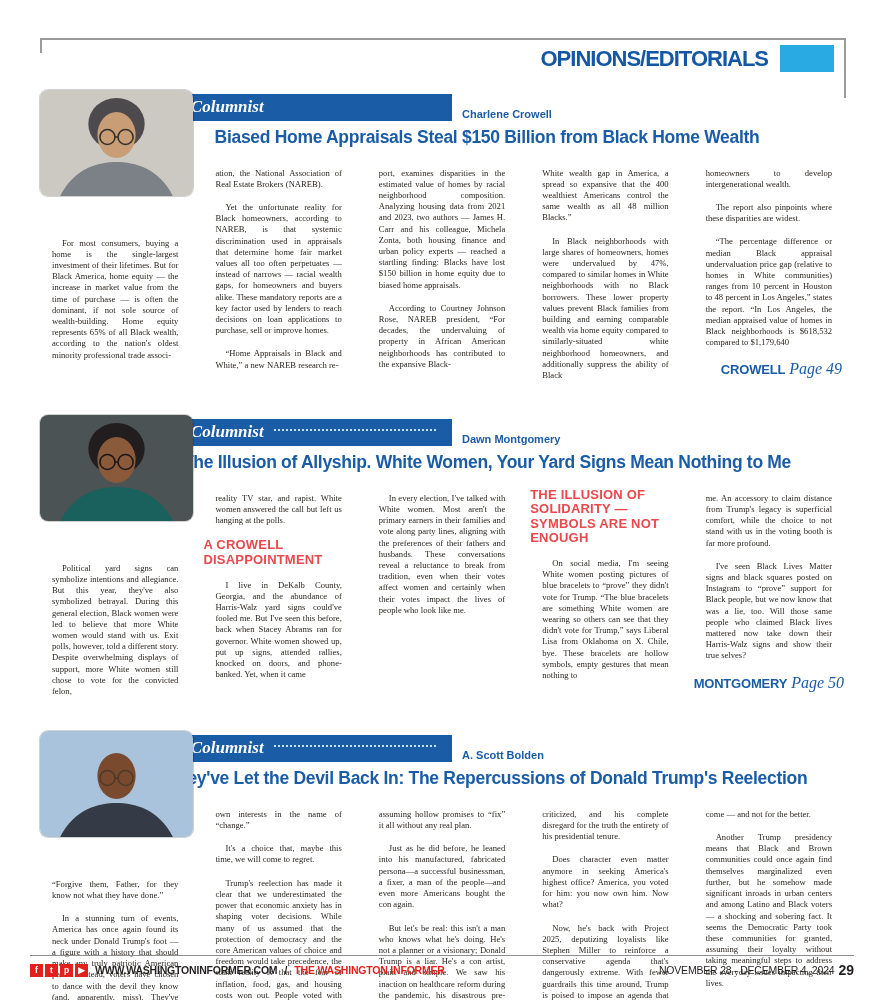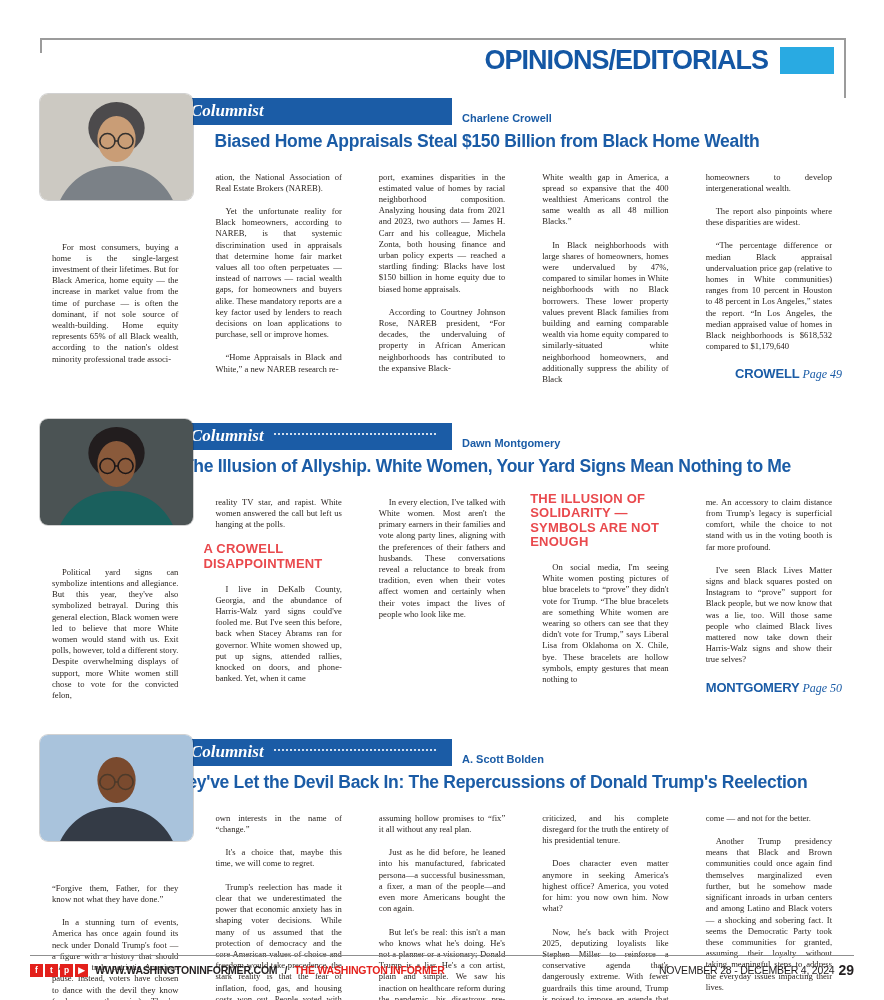--- a/index.html
+++ b/index.html
@@ -4,21 +4,21 @@
 <style>
   html,body{margin:0;padding:0;background:#e9e9e9;}
   .page{position:relative;width:884px;height:1000px;margin:0 auto;background:#ffffff;
         font-family:"Liberation Sans",sans-serif;overflow:hidden;box-sizing:border-box;}
 
   
   .masthead{position:relative;margin:38px 38px 0 40px;border-top:2px solid #9b9b9b;}
   .masthead::before{content:"";position:absolute;left:0;top:0;width:2px;height:13px;background:#9b9b9b;}
   .masthead::after{content:"";position:absolute;right:0;top:0;width:2px;height:58px;background:#9b9b9b;}
   .mast-row{display:flex;justify-content:flex-end;align-items:center;gap:12px;padding:5px 12px 0 0;}
-  .section-title{margin:0;color:#1457a4;font-weight:bold;font-size:27px;letter-spacing:-1px;
+  .section-title{margin:0;color:#1457a4;font-weight:bold;font-size:22px;letter-spacing:-1px;
                  font-family:"Liberation Sans",sans-serif;}
   .cyan-block{width:54px;height:27px;background:#29aae2;}
 
   
   .article{position:relative;margin:22px 40px 0 40px;}
   .article + .article{margin-top:26px;}
   .photo{position:absolute;left:0;top:-4px;width:153px;height:106px;border-radius:8px;overflow:hidden;
          box-shadow:0 0 0 1px rgba(0,0,0,.18);}
   .photo svg{display:block;width:100%;height:100%;}
   .photo-a .ph-bg{fill:#ccc9c2}.photo-a .ph-hair{fill:#4c4a4c}.photo-a .ph-face{fill:#c99d76}
@@ -43,21 +43,21 @@
   .cols{display:flex;gap:13px;margin-top:8px;}
   .col{flex:1 1 0;min-width:0;}
   .col:first-child{margin-top:70px;}
   .para{font-family:"Liberation Serif",serif;font-size:8.6px;line-height:11.2px;color:#2b2520;
         text-align:justify;text-indent:10px;margin:12px;}
   .para.cont{text-indent:0;}
   .subhead{color:#e9494d;font-weight:bold;font-size:13px;line-height:1.12;letter-spacing:.2px;
            margin:7px 0 3px;}
   .jump{text-align:right;margin:10px 2px 0 0;white-space:nowrap;}
   .jump-label{color:#1b5ca6;font-weight:bold;font-size:13px;letter-spacing:-0.2px;}
-  .jump-page{color:#1b5ca6;font-family:"Liberation Serif",serif;font-style:italic;font-size:12px;}
+  .jump-page{color:#1b5ca6;font-family:"Liberation Serif",serif;font-style:italic;font-size:16px;}
 
   
   .footer{position:absolute;left:30px;right:30px;bottom:22px;border-top:1.5px solid #8f8f8f;
           padding-top:6px;display:flex;justify-content:space-between;align-items:center;}
   .f-left{display:flex;align-items:center;gap:7px;}
   .social{display:flex;gap:2px;}
   .social-icon{width:13px;height:13px;background:#e3201b;color:#fff;font-size:8.5px;font-weight:bold;
                display:flex;align-items:center;justify-content:center;}
   .f-url{color:#231f20;font-weight:bold;font-size:10.5px;letter-spacing:-0.2px;}
   .f-sep{color:#231f20;font-weight:bold;font-size:10.5px;}

